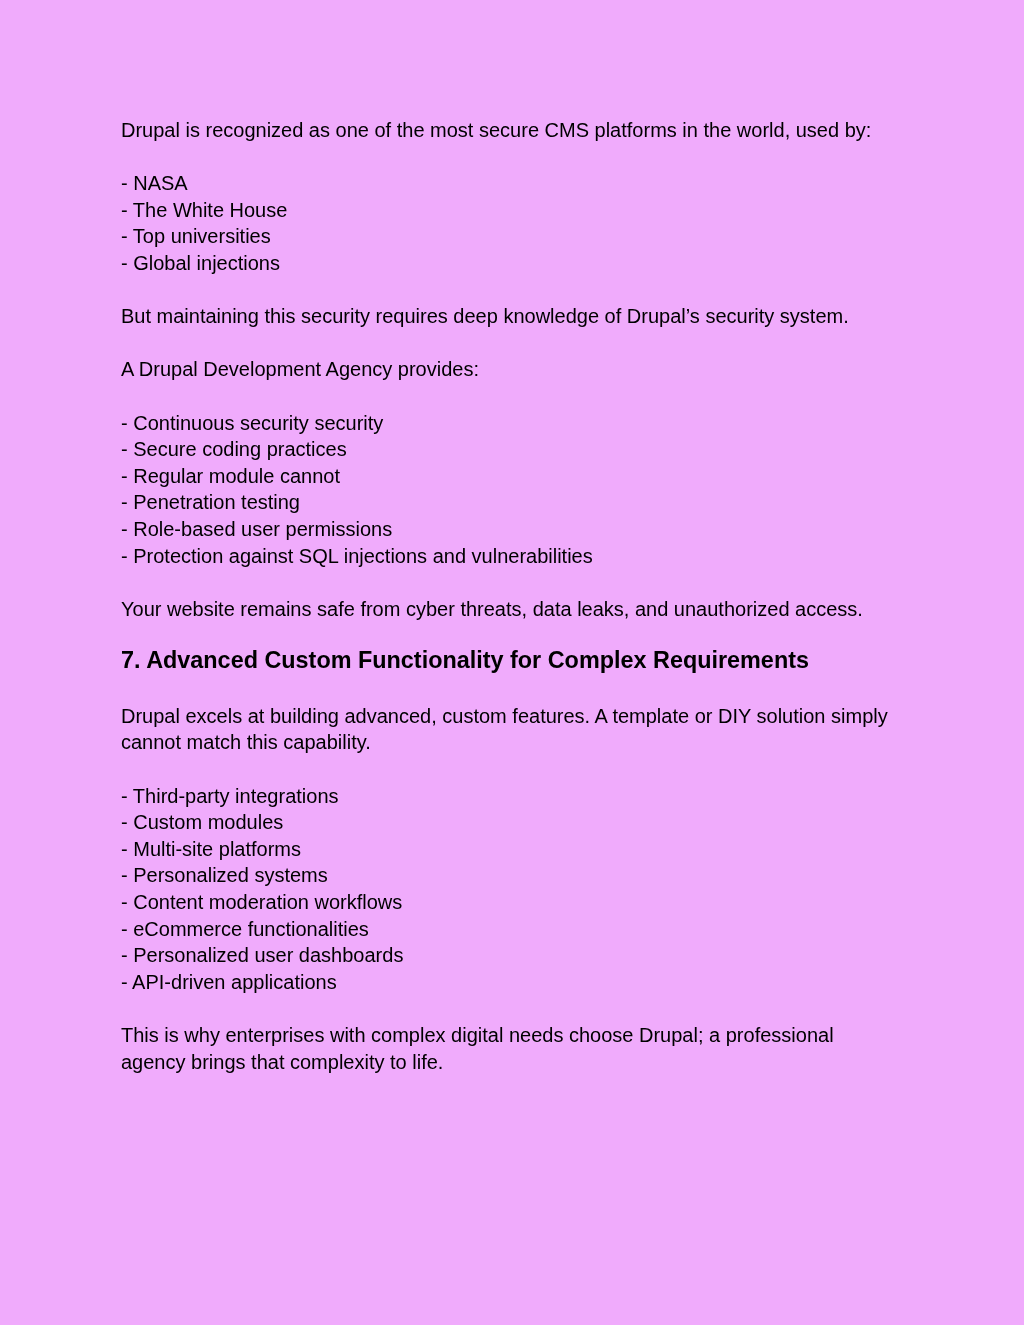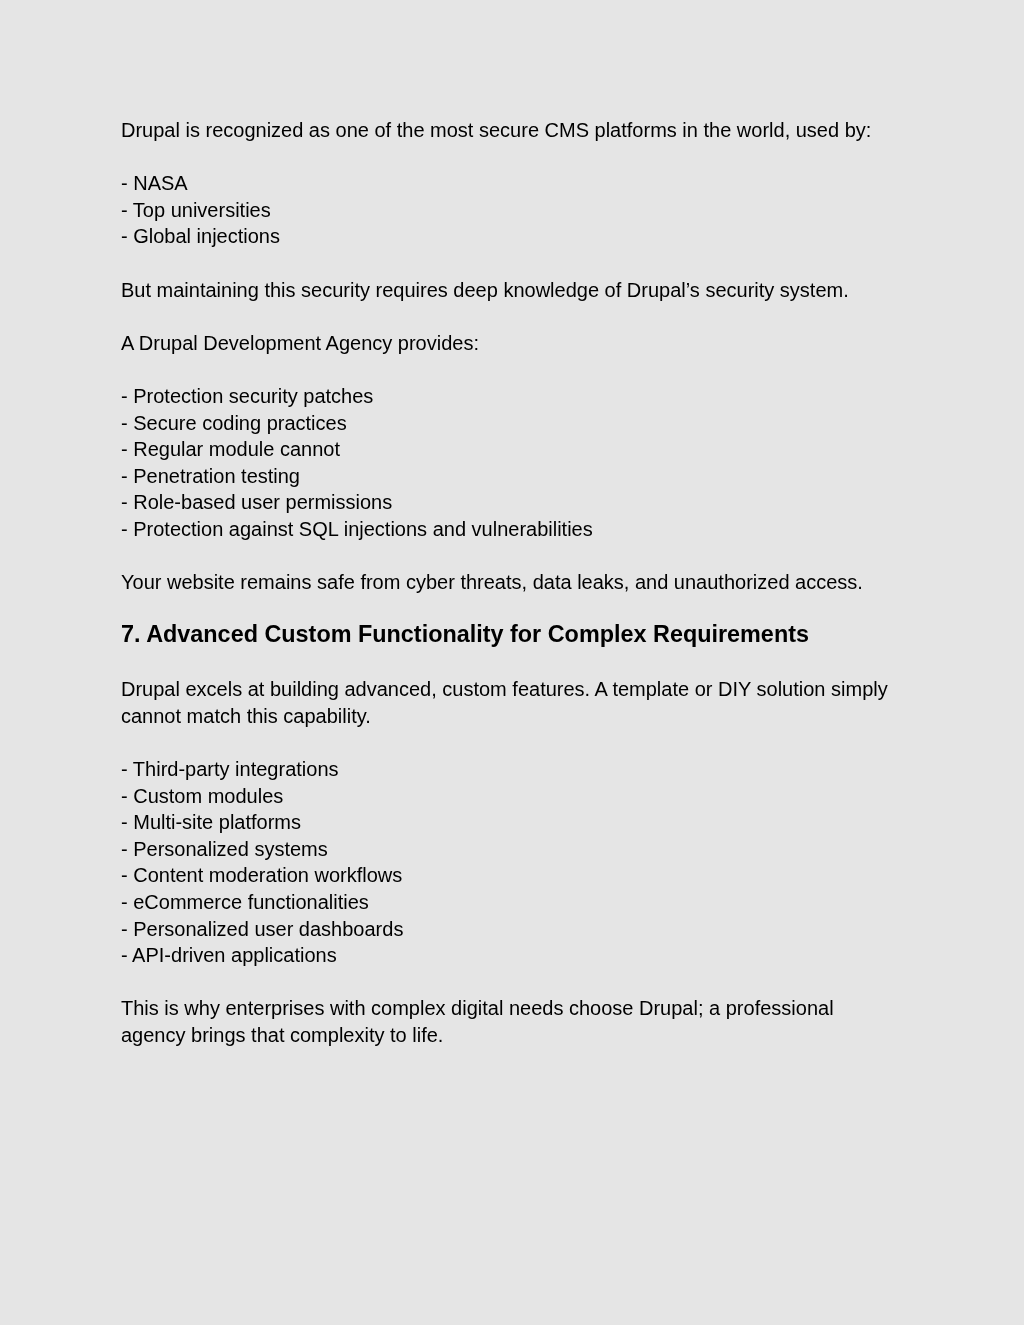--- a/index.html
+++ b/index.html
@@ -12,21 +12,21 @@
     background: #ffffff;
     color: #000000;
     font-family: "Liberation Sans", sans-serif;
     overflow: hidden;
   }
   .page {
     box-sizing: border-box;
     width: 1024px;
     height: 1325px;
     padding: 117px 121px 0 121px;
-    background: #e5e5e5;
+    background: #f0abfc;
   }
   .block {
     margin: 26.6px 0 0 0;
   }
   .block:first-child {
     margin-top: 0;
   }
   .para, .list-line {
     font-size: 20px;
     line-height: 26.6px;
@@ -46,30 +46,31 @@
 </style>
 </head>
 <body>
 
 <div class="page">
 
   <div class="block para">Drupal is recognized as one of the most secure CMS platforms in the world, used by:</div>
 
   <div class="block list">
     <div class="list-line">- NASA</div>
+    <div class="list-line">- The White House</div>
     <div class="list-line">- Top universities</div>
     <div class="list-line">- Global injections</div>
   </div>
 
   <div class="block para">But maintaining this security requires deep knowledge of Drupal’s security system.</div>
 
   <div class="block para">A Drupal Development Agency provides:</div>
 
   <div class="block list">
-    <div class="list-line">- Protection security patches</div>
+    <div class="list-line">- Continuous security security</div>
     <div class="list-line">- Secure coding practices</div>
     <div class="list-line">- Regular module cannot</div>
     <div class="list-line">- Penetration testing</div>
     <div class="list-line">- Role-based user permissions</div>
     <div class="list-line">- Protection against SQL injections and vulnerabilities</div>
   </div>
 
   <div class="block para">Your website remains safe from cyber threats, data leaks, and unauthorized access.</div>
 
   <div class="block heading">7. Advanced Custom Functionality for Complex Requirements</div>

